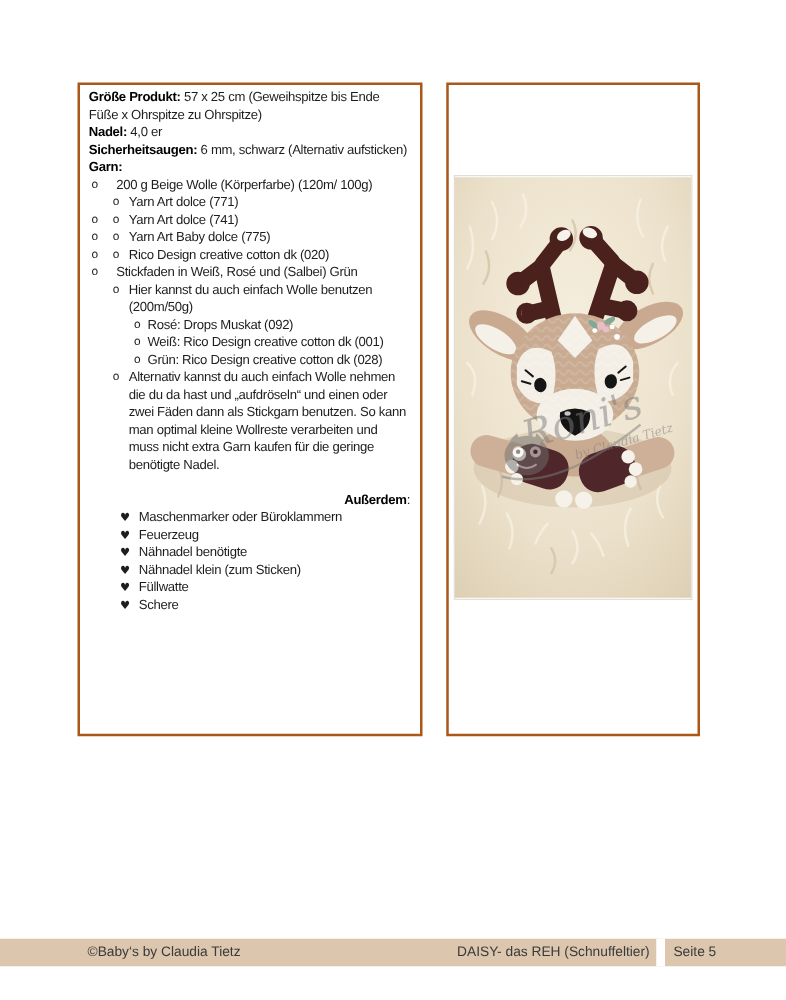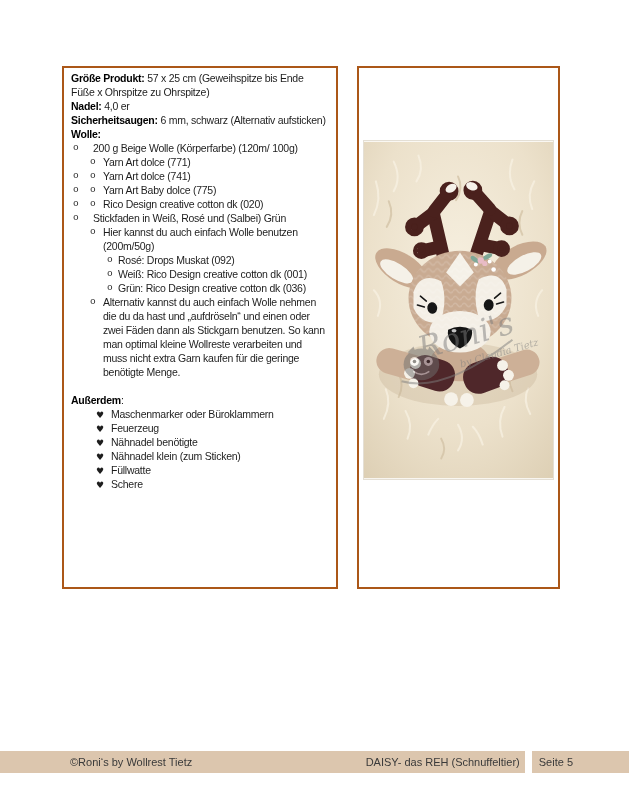--- a/index.html
+++ b/index.html
@@ -21,21 +21,21 @@
   .spec b { color:#000; }
   ul { list-style:none; margin:0; padding:0; }
   li { position:relative; margin:0; }
   .blt {
     position:absolute; top:0; font-size:9.5px;
     font-family:"Liberation Mono", monospace;
   }
   .wool .lv1 { padding-left:22px; }  .wool .lv1 > .blt { left:2px; }
   .wool .lv2 { padding-left:32px; }  .wool .lv2 > .blt { left:19px; }
   .wool .lv3 { padding-left:47px; }  .wool .lv3 > .blt { left:36px; }
-  .ausserdem { margin:14px 0 0 0; }
+  .ausserdem { margin:14px 0 0 0;text-align:right; }
   .extras li { padding-left:40px; }
   .extras .heart { position:absolute; left:25px; top:1px; font-size:9px; font-family:"DejaVu Sans", sans-serif; }
 
   
   .photo {
     position:absolute; left:4px; top:72px; width:191px; height:340px;
     border:1px solid #e4dfd5; box-sizing:border-box;
   }
   .photo svg { display:block; width:100%; height:100%; }
 
@@ -53,37 +53,37 @@
 </style>
 </head>
 <body>
 
 <div>
 
   <div class="cell cell-left">
     <p class="spec"><b>Größe Produkt:</b><span> 57 x 25 cm (Geweihspitze bis Ende Füße x Ohrspitze zu Ohrspitze)</span></p>
     <p class="spec"><b>Nadel:</b><span> 4,0 er</span></p>
     <p class="spec"><b>Sicherheitsaugen:</b><span> 6 mm, schwarz (Alternativ aufsticken)</span></p>
-    <p class="spec"><b>Wolle:</b></p>
+    <p class="spec"><b>Garn:</b></p>
 
     <ul class="wool">
       <li class="lv1"><span class="blt">o</span><span>200 g Beige Wolle (Körperfarbe) (120m/ 100g)</span></li>
       <li class="lv2"><span class="blt">o</span><span>Yarn Art dolce (771)</span></li>
       <li class="lv1"><span class="blt">o</span></li>
       <li class="lv2"><span class="blt">o</span><span>Yarn Art dolce (741)</span></li>
       <li class="lv1"><span class="blt">o</span></li>
       <li class="lv2"><span class="blt">o</span><span>Yarn Art Baby dolce (775)</span></li>
       <li class="lv1"><span class="blt">o</span></li>
       <li class="lv2"><span class="blt">o</span><span>Rico Design creative cotton dk (020)</span></li>
       <li class="lv1"><span class="blt">o</span><span>Stickfaden in Weiß, Rosé und (Salbei) Grün</span></li>
       <li class="lv2"><span class="blt">o</span><span>Hier kannst du auch einfach Wolle benutzen (200m/50g)</span></li>
       <li class="lv3"><span class="blt">o</span><span>Rosé: Drops Muskat (092)</span></li>
       <li class="lv3"><span class="blt">o</span><span>Weiß: Rico Design creative cotton dk (001)</span></li>
-      <li class="lv3"><span class="blt">o</span><span>Grün: Rico Design creative cotton dk (036)</span></li>
-      <li class="lv2"><span class="blt">o</span><span>Alternativ kannst du auch einfach Wolle nehmen die du da hast und „aufdröseln“ und einen oder zwei Fäden dann als Stickgarn benutzen. So kann man optimal kleine Wollreste verarbeiten und muss nicht extra Garn kaufen für die geringe benötigte Menge.</span></li>
+      <li class="lv3"><span class="blt">o</span><span>Grün: Rico Design creative cotton dk (028)</span></li>
+      <li class="lv2"><span class="blt">o</span><span>Alternativ kannst du auch einfach Wolle nehmen die du da hast und „aufdröseln“ und einen oder zwei Fäden dann als Stickgarn benutzen. So kann man optimal kleine Wollreste verarbeiten und muss nicht extra Garn kaufen für die geringe benötigte Nadel.</span></li>
     </ul>
 
     <p class="spec ausserdem"><b>Außerdem</b><span>:</span></p>
 
     <ul class="extras">
       <li><span class="heart">♥</span><span>Maschenmarker oder Büroklammern</span></li>
       <li><span class="heart">♥</span><span>Feuerzeug</span></li>
       <li><span class="heart">♥</span><span>Nähnadel benötigte</span></li>
       <li><span class="heart">♥</span><span>Nähnadel klein (zum Sticken)</span></li>
       <li><span class="heart">♥</span><span>Füllwatte</span></li>
@@ -220,21 +220,21 @@
             <circle cx="13" cy="17" r="1.8" fill="#2c2c2c"></circle>
               <circle cx="27" cy="17" r="1.8" fill="#2c2c2c"></circle>
             <path d="M12,27 Q20,33 28,27" stroke="#ffffff" stroke-width="1.6" fill="none"></path>
           </g>
         </g>
       </svg>
     </div>
   </div>
 
   <div class="footer">
-    <span class="studio">©Roni‘s by Wollrest Tietz</span>
+    <span class="studio">©Baby‘s by Claudia Tietz</span>
     <span class="spring"></span>
     <span class="title">DAISY- das REH (Schnuffeltier)</span>
     <span class="gap"></span>
     <span class="page">Seite 5</span>
     <span class="tail"></span>
   </div>
 
 </div>
 
 </body></html>

